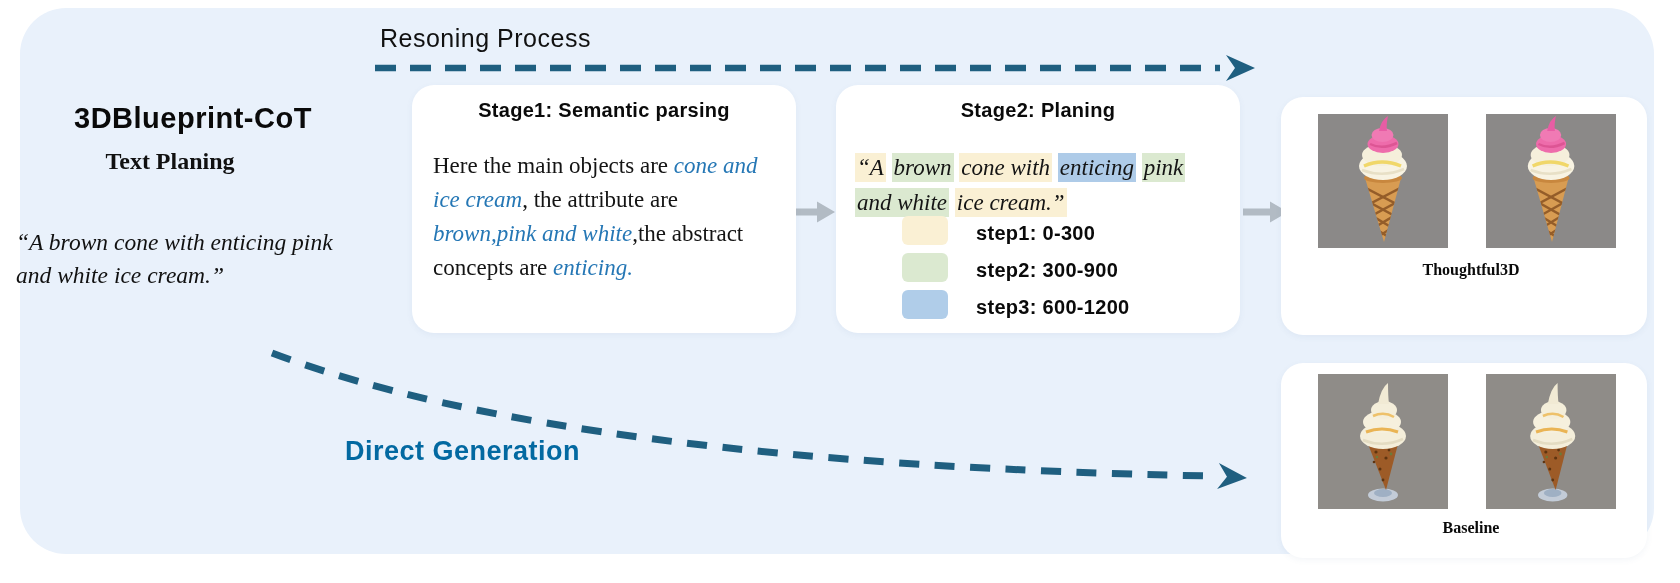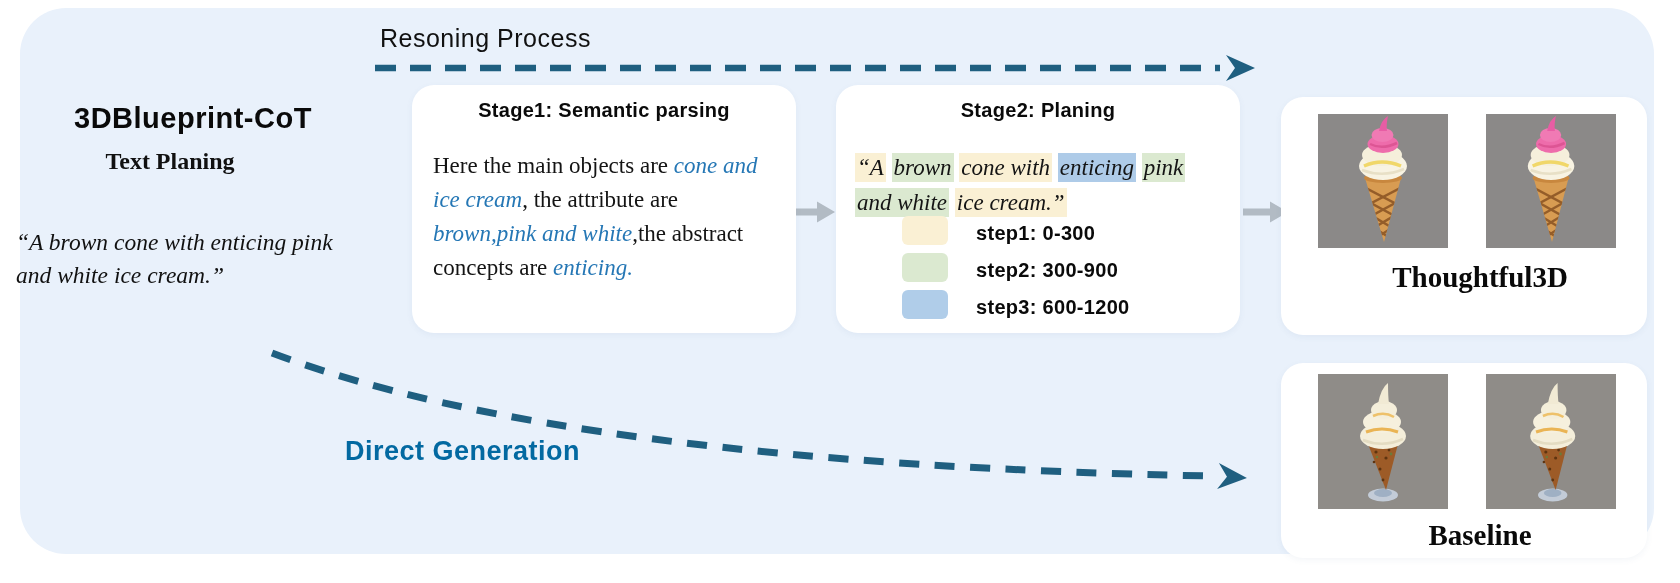--- a/index.html
+++ b/index.html
@@ -43,22 +43,22 @@
   .legend-swatch{width:46px;height:29px;border-radius:6px;margin-right:28px;}
   .sw-step1{background:#faf0d4;}
   .sw-step2{background:#dbe9d0;}
   .sw-step3{background:#b0cde9;}
   .legend-label{font-size:20px;font-weight:700;color:#0a0a0a;letter-spacing:.3px;}
 
   .card-thoughtful{left:1281px;top:97px;width:366px;height:238px;}
   .card-baseline{left:1281px;top:352px;width:366px;height:195px;margin-top:11px;}
   .render{position:absolute;width:130px;overflow:hidden;}
   .render svg{display:block;}
-  .result-label{position:absolute;left:16px;width:100%;text-align:center;
-                font-family:"Liberation Serif",serif;font-size:29px;font-weight:700;color:#0a0a0a;}
+  .result-label{position:absolute;left:7px;width:100%;text-align:center;
+                font-family:"Liberation Serif",serif;font-size:16px;font-weight:700;color:#0a0a0a;}
 
   .direct-label{position:absolute;left:345px;top:436px;font-size:27px;font-weight:700;color:#0369a1;letter-spacing:.5px;}
 </style>
 </head>
 <body>
 
 <div class="canvas"></div>
 
 <svg width="0" height="0" style="position:absolute">
   <defs>

